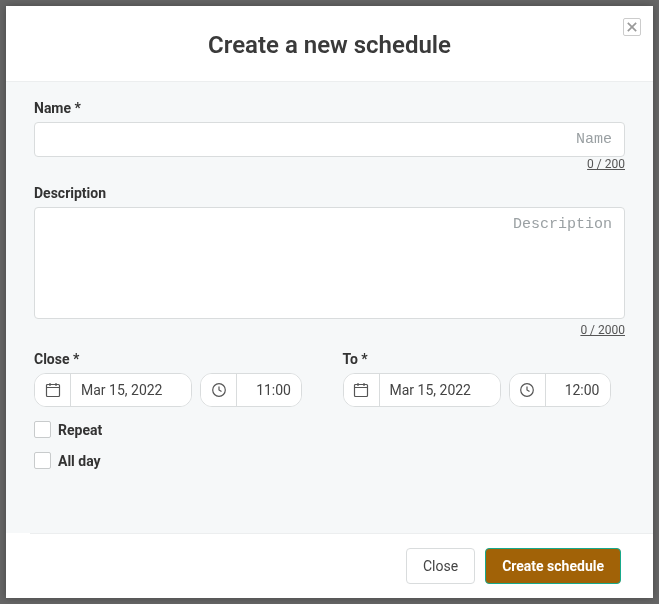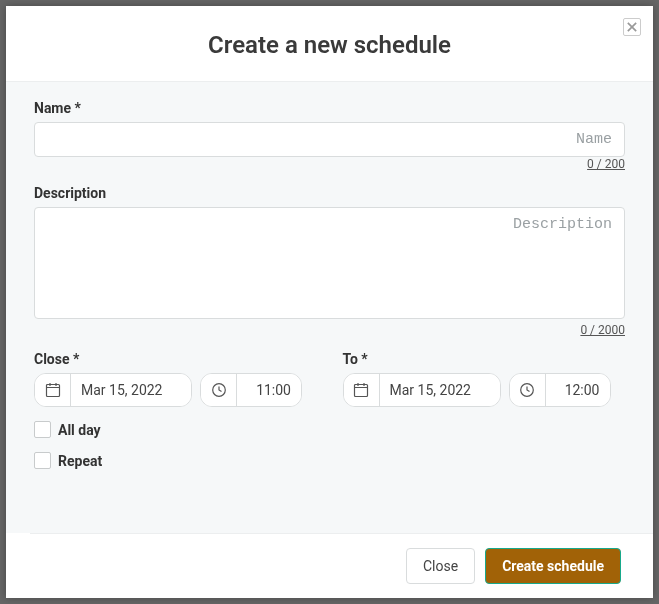--- a/index.html
+++ b/index.html
@@ -239,26 +239,26 @@
                 </svg>
             </span>
             <input class="dt-input" value="12:00" style="">
           </div>
         </div>
       </div>
     </div>
 
     <div class="check-row">
       <div class="checkbox"></div>
-      <span class="check-label">All day</span>
+      <span class="check-label">Repeat</span>
     </div>
 
     <div class="check-row">
       <div class="checkbox"></div>
-      <span class="check-label">Repeat</span>
+      <span class="check-label">All day</span>
     </div>
 
   </div>
 
   <div class="modal-footer">
     <button class="btn btn-default">Close</button>
     <button class="btn btn-primary">Create schedule</button>
   </div>
 
 </div>

